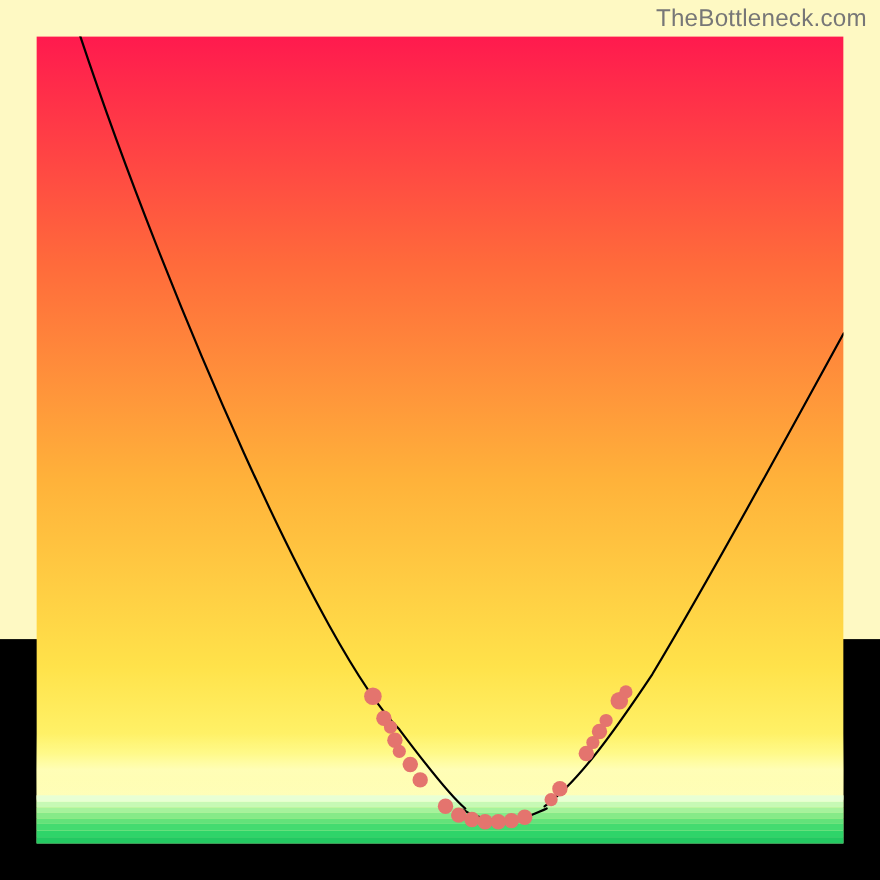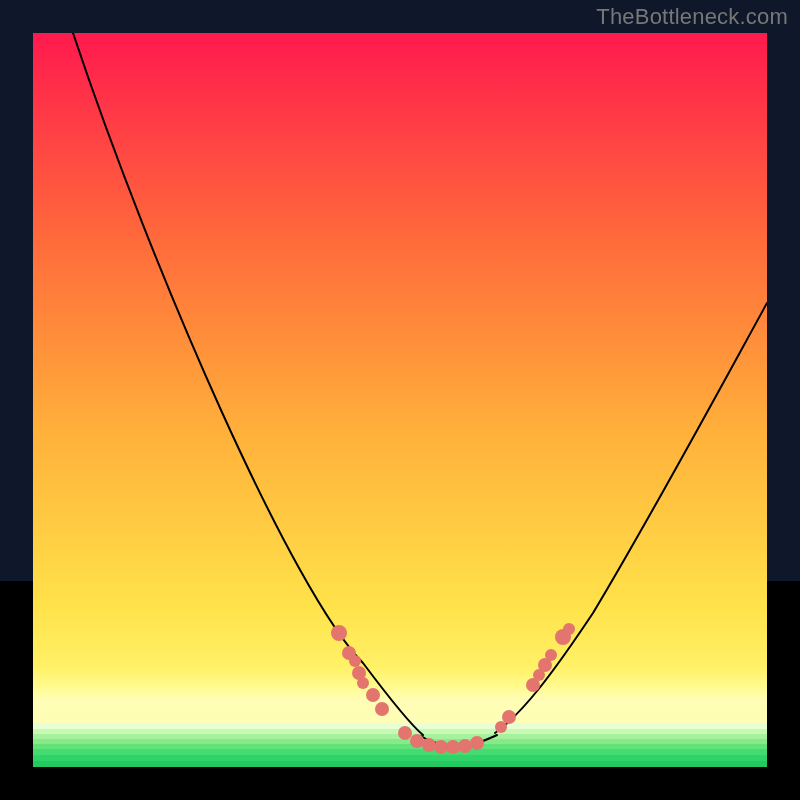--- a/index.html
+++ b/index.html
@@ -8,21 +8,21 @@
     width: 800px;
     height: 800px;
     background: #000;
     overflow: hidden;
     font-family: Arial, Helvetica, sans-serif;
   }
   .stage {
     position: relative;
     width: 800px;
     height: 581px;
-    background: #0f172a;
+    background: #fef9c3;
   }
   .watermark {
     position: absolute;
     top: 4px;
     right: 12px;
     color: #777;
     font-size: 22px;
     font-weight: 500;
     z-index: 5;
     letter-spacing: 0.2px;

